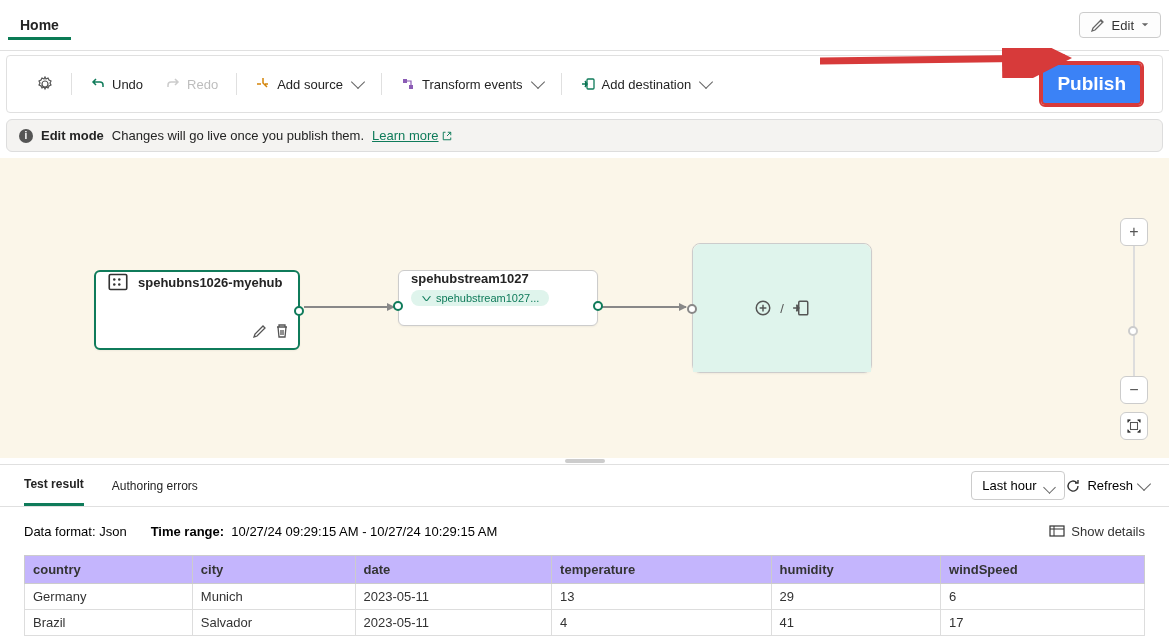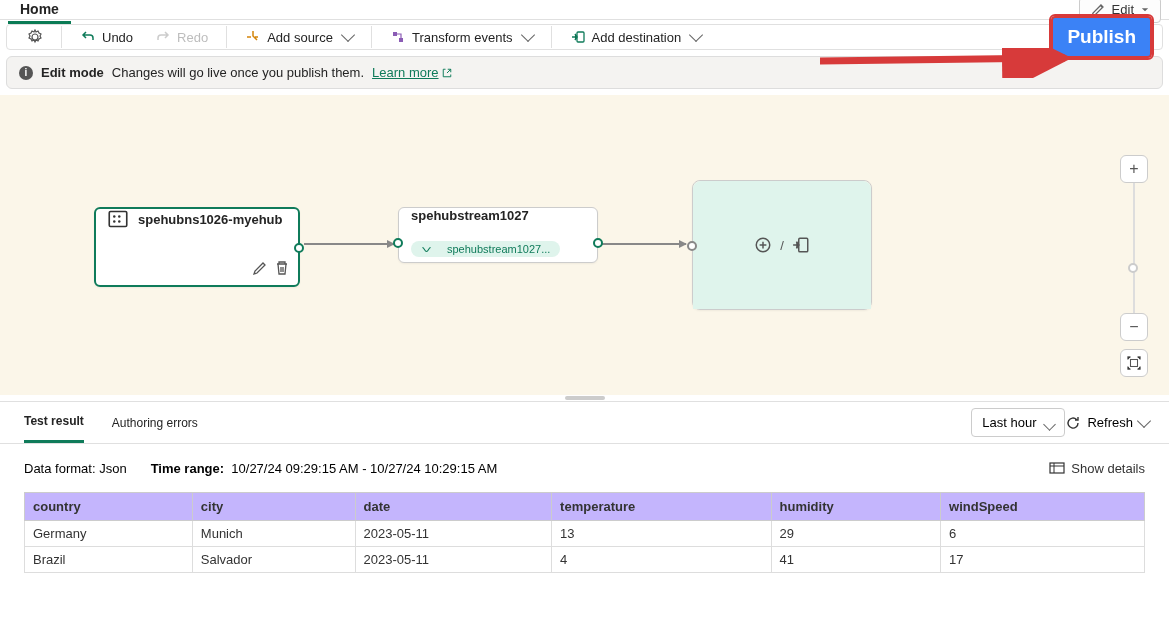--- a/index.html
+++ b/index.html
@@ -1,25 +1,25 @@
 <!DOCTYPE html>
 <html><head>
 <meta charset="utf-8">
 <style>
 * { box-sizing: border-box; margin: 0; padding: 0; font-family: "Segoe UI", -apple-system, sans-serif; }
 body { background: #fff; width: 1169px; height: 636px; overflow: hidden; position: relative; }
 
 
-.header-row { display: flex; align-items: center; height: 20px; border-bottom: 1px solid #e0e0e0; padding: 0 8px; text-align: right; }
+.header-row { display: flex; align-items: center; height: 51px; border-bottom: 1px solid #e0e0e0; padding: 0 8px; text-align: right; }
 .tab-home { padding: 6px 12px 4px; font-size: 14px; font-weight: 600; border-bottom: 3px solid #0b7b55; color: #242424; }
 .flex-spacer { flex: 1; }
 .edit-btn { display: flex; align-items: center; gap: 6px; border: 1px solid #ccc; border-radius: 4px; padding: 4px 10px; font-size: 13px; cursor: pointer; color: #333; background: #fdfdfd; }
 
 
-.toolbar { display: flex; align-items: center; height: 26px; padding: 0 10px; border: 1px solid #e0e0e0; border-radius: 4px; margin: 4px 6px 0; gap: 2px; background: #fff; }
+.toolbar { display: flex; align-items: center; height: 58px; padding: 0 20px; border: 1px solid #e0e0e0; border-radius: 4px; margin: 4px 6px 0; gap: 2px; background: #fff; }
 .tb-item { display: flex; align-items: center; gap: 6px; padding: 6px 10px; font-size: 13px; color: #242424; cursor: pointer; border-radius: 4px; }
 .tb-item.disabled { color: #bdbdbd; cursor: default; }
 .tb-sep { width: 1px; height: 22px; background: #e0e0e0; margin: 0 6px; }
 .chev-down { width: 10px; height: 10px; border-right: 1.5px solid #666; border-bottom: 1.5px solid #666; transform: rotate(45deg); margin-top: -4px; margin-left: 4px; }
 .publish-btn { background: #3b82f6; border: 2px solid #d73a3a; outline: 2px solid #d73a3a; color: #fff; font-weight: 600; font-size: 19px; padding: 8px 14px; border-radius: 4px; cursor: pointer; }
 
 
 .arrow-annotation { position: absolute; top: 48px; left: 820px; width: 260px; height: 30px; pointer-events: none; z-index: 50; }
 
 
@@ -30,21 +30,21 @@
 
 .canvas { position: relative; height: 300px; background: #fbf6e9; margin: 0; overflow: hidden; }
 .node { position: absolute; background: #fff; border: 1px solid #ccc; border-radius: 6px; padding: 0 12px; font-size: 13px; box-shadow: 0 1px 2px rgba(0,0,0,0.05); }
 .node.selected { border: 2px solid #0f7b5a; }
 .node-title { font-weight: 600; font-size: 13px; color: #242424; }
 .node-source { top: 112px; left: 94px; width: 206px; height: 80px; }
 .node-source .row { display: flex; align-items: center; gap: 10px; }
 .node-actions { position: absolute; right: 8px; bottom: 6px; display: flex; gap: 6px; }
 .node-actions span { cursor: pointer; color: #555; }
 .node-stream { top: 112px; left: 398px; width: 200px; height: 56px; }
-.pill { display: inline-flex; align-items: center; gap: 15px; background: #dff4ec; border-radius: 12px; padding: 2px 10px; font-size: 11px; margin-top: 18px; color: #0f7b5a; }
+.pill { display: inline-flex; align-items: center; gap: 4px; background: #dff4ec; border-radius: 12px; padding: 2px 10px; font-size: 11px; margin-top: 4px; color: #0f7b5a; }
 .node-dest { top: 85px; left: 692px; width: 180px; height: 130px; border: 1px solid #ccc; background: none; display: flex; flex-direction: column; border-radius: 8px; }
 .node-dest-top { flex: 1; background: #dff4ec; border-radius: 8px 8px 0 0; display: flex; align-items: center; justify-content: center; gap: 8px; color: #555; }
 .node-dest-bottom { background: #fff; border-radius: 0 0 8px 8px; padding: 10px 12px; display: flex; align-items: center; justify-content: space-between; }
 .port { width: 10px; height: 10px; border: 2px solid #0f7b5a; border-radius: 50%; background: #fff; position: absolute; }
 .connector { position: absolute; height: 2px; background: #888; }
 .connector::after { content: ""; position: absolute; right: -1px; top: -3px; border-left: 8px solid #888; border-top: 4px solid transparent; border-bottom: 4px solid transparent; }
 
 
 .zoom-rail { position: absolute; right: 20px; top: 60px; width: 30px; display: flex; flex-direction: column; align-items: center; }
 .zoom-btn { width: 28px; height: 28px; border: 1px solid #ccc; border-radius: 6px; background: #fff; display: flex; align-items: center; justify-content: center; cursor: pointer; color: #555; font-size: 16px; }

